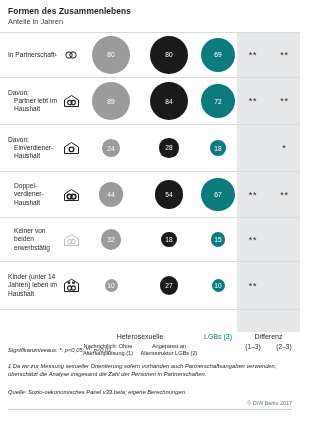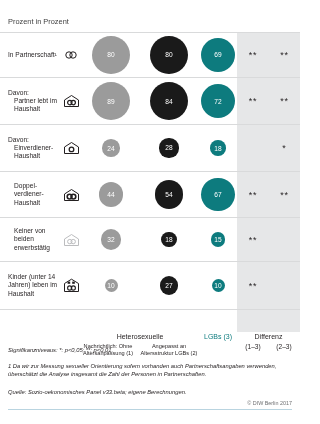--- a/index.html
+++ b/index.html
@@ -123,21 +123,22 @@
   .copyright{
     position:absolute;right:8px;top:400px;
     font-size:5.4px;color:#6f7072;
   }
 </style>
 </head>
 <body>
 
 <div class="chart">
 
-  <div class="subtitle">Prozent in Prozent</div>
+  <div class="title">Formen des Zusammenlebens</div>
+  <div class="subtitle">Anteile in Jahren</div>
 
   <div class="diffband"></div>
 
   <div class="rows" id="rows-container">
       <div class="row" style="height: 46px;">
         <div class="rowlabel">
           <span class="lead">In Partnerschaft¹</span>
         </div>
         <div class="rowicon">
           <svg width="16" height="10" viewBox="0 0 16 10">

